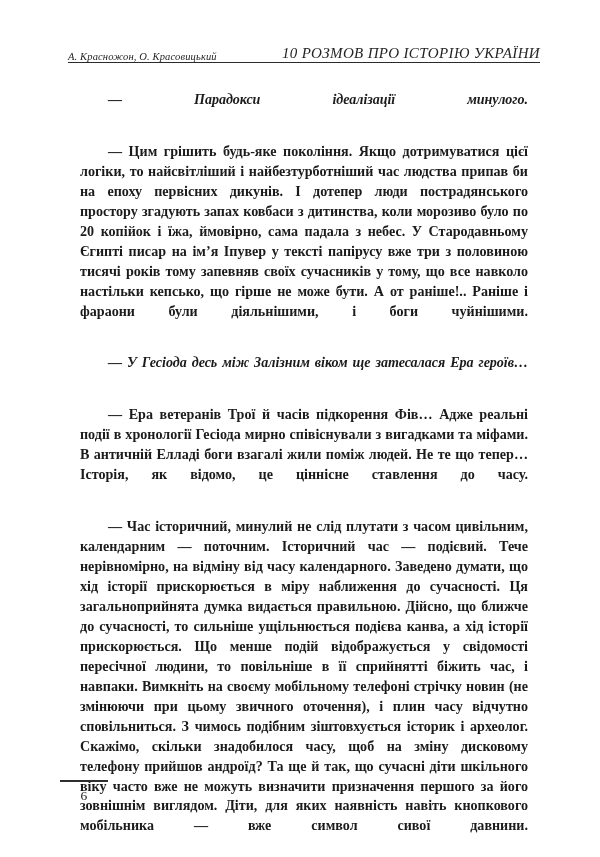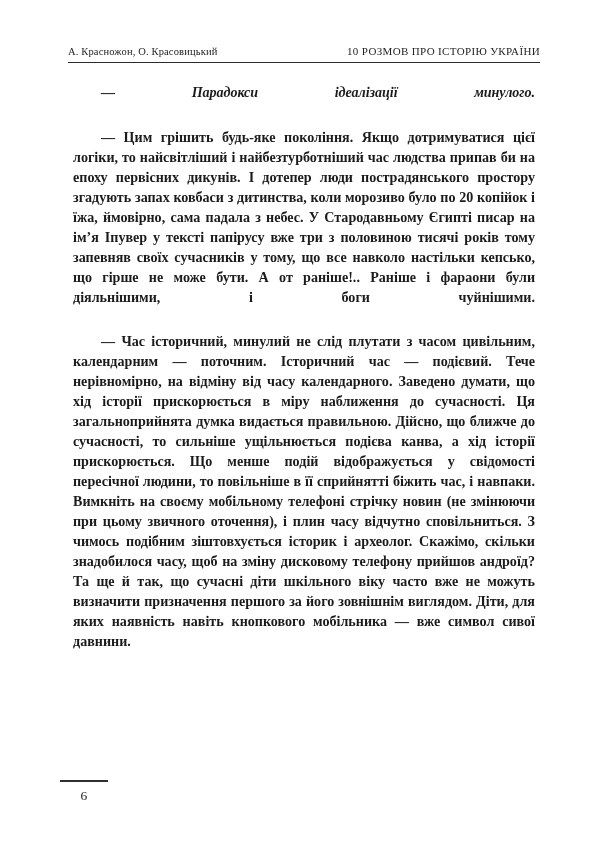--- a/index.html
+++ b/index.html
@@ -22,34 +22,35 @@
   }
 
   
   .running-head {
     position: absolute;
     left: 68px;
     right: 60px;
     top: 40px;
     height: 22px;
     display: flex;
-    align-items: center;
+    align-items: flex-end;
     justify-content: space-between;
+    font-style: italic;
     font-size: 10.5px;
     letter-spacing: 0.15px;
     color: #242424;
     white-space: nowrap;
   }
 
   .running-head .rh-left {
     font-variant: normal;
   }
 
   .running-head .rh-right {
-    font-size: 11px;
+    font-size: 15px;
     letter-spacing: 0.35px;
   }
 
   .head-rule {
     position: absolute;
     left: 68px;
     right: 60px;
     top: 62px;
     height: 1px;
     background: #2b2b2b;
@@ -63,21 +64,21 @@
     width: 472px;
     font-size: 14.1px;
     line-height: 19.95px;
     text-align: justify;
     text-justify: inter-word;
     hyphens: manual;
     -webkit-hyphens: manual;
   }
 
   .textblock p {
-    margin: 5px;
+    margin: 12px;
     text-indent: 28px;
     text-align: justify;
   }
 
   .textblock p.speaker {
     font-weight: bold;
     font-style: italic;
     letter-spacing: -0.05px;
   }
 
@@ -122,19 +123,21 @@
   <div class="running-head">
     <span class="rh-left">А. Красножон, О. Красовицький</span>
     <span class="rh-right">10 РОЗМОВ ПРО ІСТОРІЮ УКРАЇНИ</span>
   </div>
 
   <div class="head-rule"></div>
 
   <div class="textblock">
       <p class="speaker">— Парадокси ідеалізації минулого.</p>
       <p class="body">— Цим грішить будь-яке покоління. Якщо дотримуватися цієї логіки, то найсвітліший і найбезтурботніший час людства припав би на епоху первісних дикунів. І дотепер люди пострадянського простору згадують запах ковбаси з дитинства, коли морозиво було по 20 копійок і їжа, ймовірно, сама падала з небес. У Стародавньому Єгипті писар на ім’я Іпувер у тексті папірусу вже три з половиною тисячі років тому запевняв своїх сучасників у тому, що все навколо настільки кепсько, що гірше не може бути. А от раніше!.. Раніше і фараони були діяльнішими, і боги чуйнішими.</p>
+      <p class="speaker">— У Гесіода десь між Залізним віком ще затесалася Ера героїв…</p>
+      <p class="body">— Ера ветеранів Трої й часів підкорення Фів… Адже реальні події в хронології Гесіода мирно співіснували з вигадками та міфами. В античній Елладі боги взагалі жили поміж людей. Не те що тепер… Історія, як відомо, це ціннісне ставлення до часу.</p>
       <p class="body">— Час історичний, минулий не слід плутати з часом цивільним, календарним — поточним. Історичний час — подієвий. Тече нерівномірно, на відміну від часу календарного. Заведено думати, що хід історії прискорюється в міру наближення до сучасності. Ця загальноприйнята думка видається правильною. Дійсно, що ближче до сучасності, то сильніше ущільнюється подієва канва, а хід історії прискорюється. Що менше подій відображується у свідомості пересічної людини, то повільніше в її сприйнятті біжить час, і навпаки. Вимкніть на своєму мобільному телефоні стрічку новин (не змінюючи при цьому звичного оточення), і плин часу відчутно сповільниться. З чимось подібним зіштовхується історик і археолог. Скажімо, скільки знадобилося часу, щоб на зміну дисковому телефону прийшов андроїд? Та ще й так, що сучасні діти шкільного віку часто вже не можуть визначити призначення першого за його зовнішнім виглядом. Діти, для яких наявність навіть кнопкового мобільника — вже символ сивої давнини.</p>
     </div>
 
   <div class="foot-rule"></div>
   <div class="folio">6</div>
 
 </div>
 
 </body></html>

